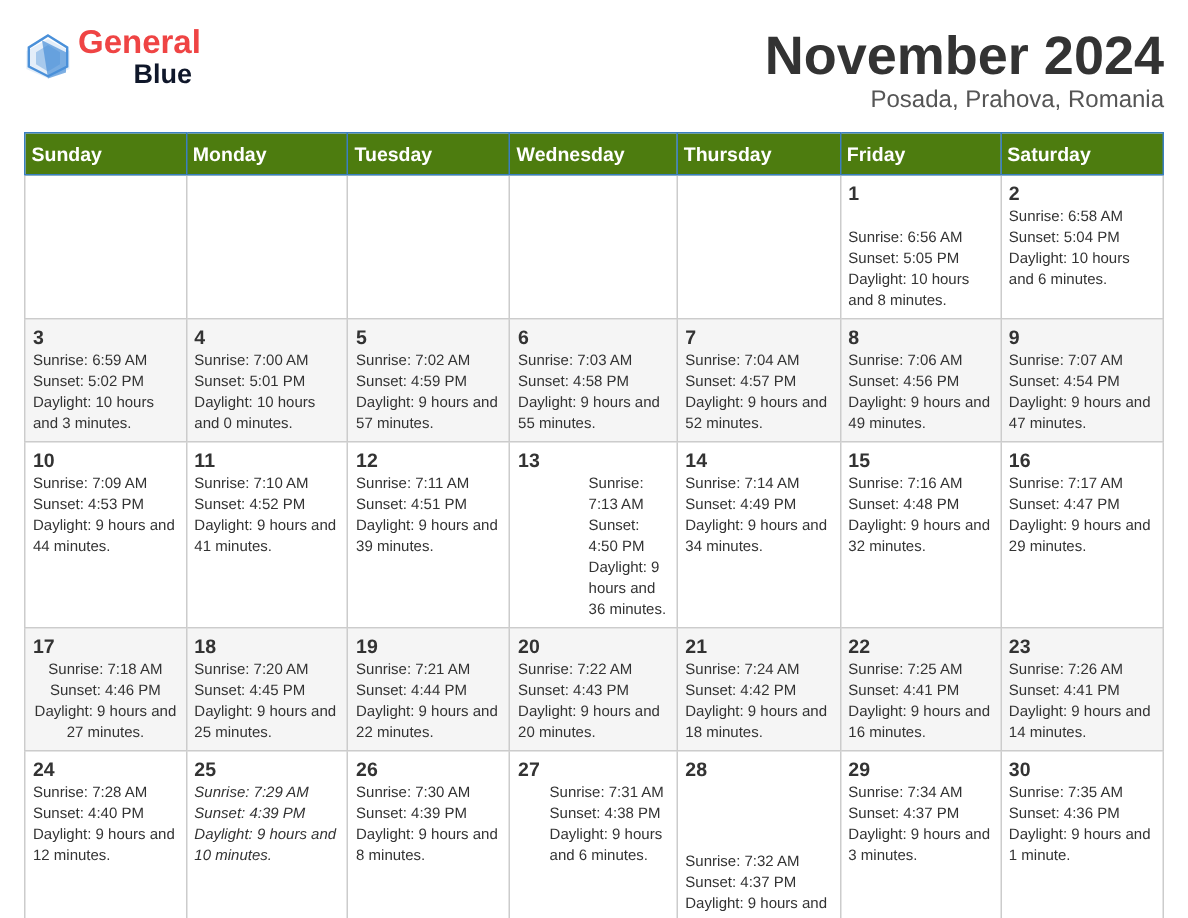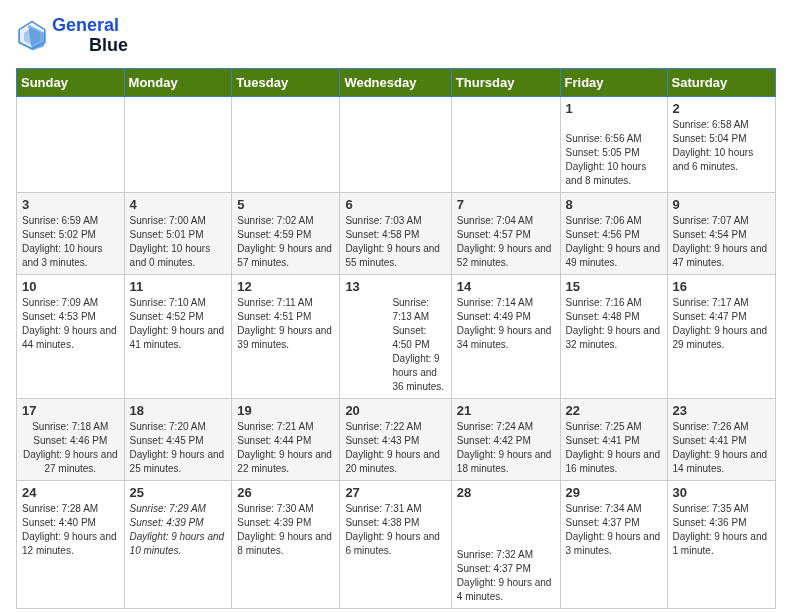--- a/index.html
+++ b/index.html
@@ -20,23 +20,23 @@
       display: flex;
       align-items: center;
       gap: 4px;
     }
     .logo-text {
       display: flex;
       flex-direction: column;
       line-height: 1.1;
     }
     .logo-general {
-      font-size: 18px;
-      font-weight: bold;
-      color: #1d4ed8;
+      font-size: 22px;
+      font-weight: bold;
+      color: #ef4444;
     }
     .logo-blue {
       font-size: 18px;
       font-weight: bold;
       color: #0f172a;
       margin-left: 37px;
     }
     .logo-icon {
       width: 32px;
       height: 32px;
@@ -103,20 +103,24 @@
       <polygon points="20,5 38,15 38,30 20,38 2,30 2,15" fill="#4a90d9" opacity="0.15"></polygon>
       <polygon points="20,2 36,12 36,28 20,36 4,28 4,12" fill="none" stroke="#4a90d9" stroke-width="2"></polygon>
       <polygon points="20,10 30,16 30,26 20,32 10,26 10,16" fill="#4a90d9" opacity="0.4"></polygon>
       <polygon points="15,8 35,18 35,35 20,40" fill="#4a90d9" opacity="0.7" transform="translate(0,-2)"></polygon>
     </svg>
     <div class="logo-text">
       <span class="logo-general">General</span>
       <span class="logo-blue">Blue</span>
     </div>
   </div>
+  <div class="title-block">
+    <div class="month-title">November 2024</div>
+    <div class="location">Posada, Prahova, Romania</div>
+  </div>
 </div>
 
 <table class="calendar">
   <thead>
     <tr>
     <th>Sunday</th>
         <th>Monday</th>
         <th>Tuesday</th>
         <th>Wednesday</th>
         <th>Thursday</th>
@@ -290,21 +294,21 @@
 Daylight: 9 hours and 10 minutes.</div>
         </td>
         <td>
           <span class="day-number">26</span>
           <div class="day-info" style="white-space: pre-line;">Sunrise: 7:30 AM
 Sunset: 4:39 PM
 Daylight: 9 hours and 8 minutes.</div>
         </td>
         <td>
           <span class="day-number">27</span>
-          <div class="day-info" style="white-space: pre-line;">Sunrise: 7:31 AM
+          <div class="day-info" style="white-space: pre-line; margin-left: 21px;">Sunrise: 7:31 AM
 Sunset: 4:38 PM
 Daylight: 9 hours and 6 minutes.</div>
         </td>
         <td>
           <span class="day-number">28</span>
           <div class="day-info" style="white-space: pre-line; margin-top: 48px;">Sunrise: 7:32 AM
 Sunset: 4:37 PM
 Daylight: 9 hours and 4 minutes.</div>
         </td>
         <td>

